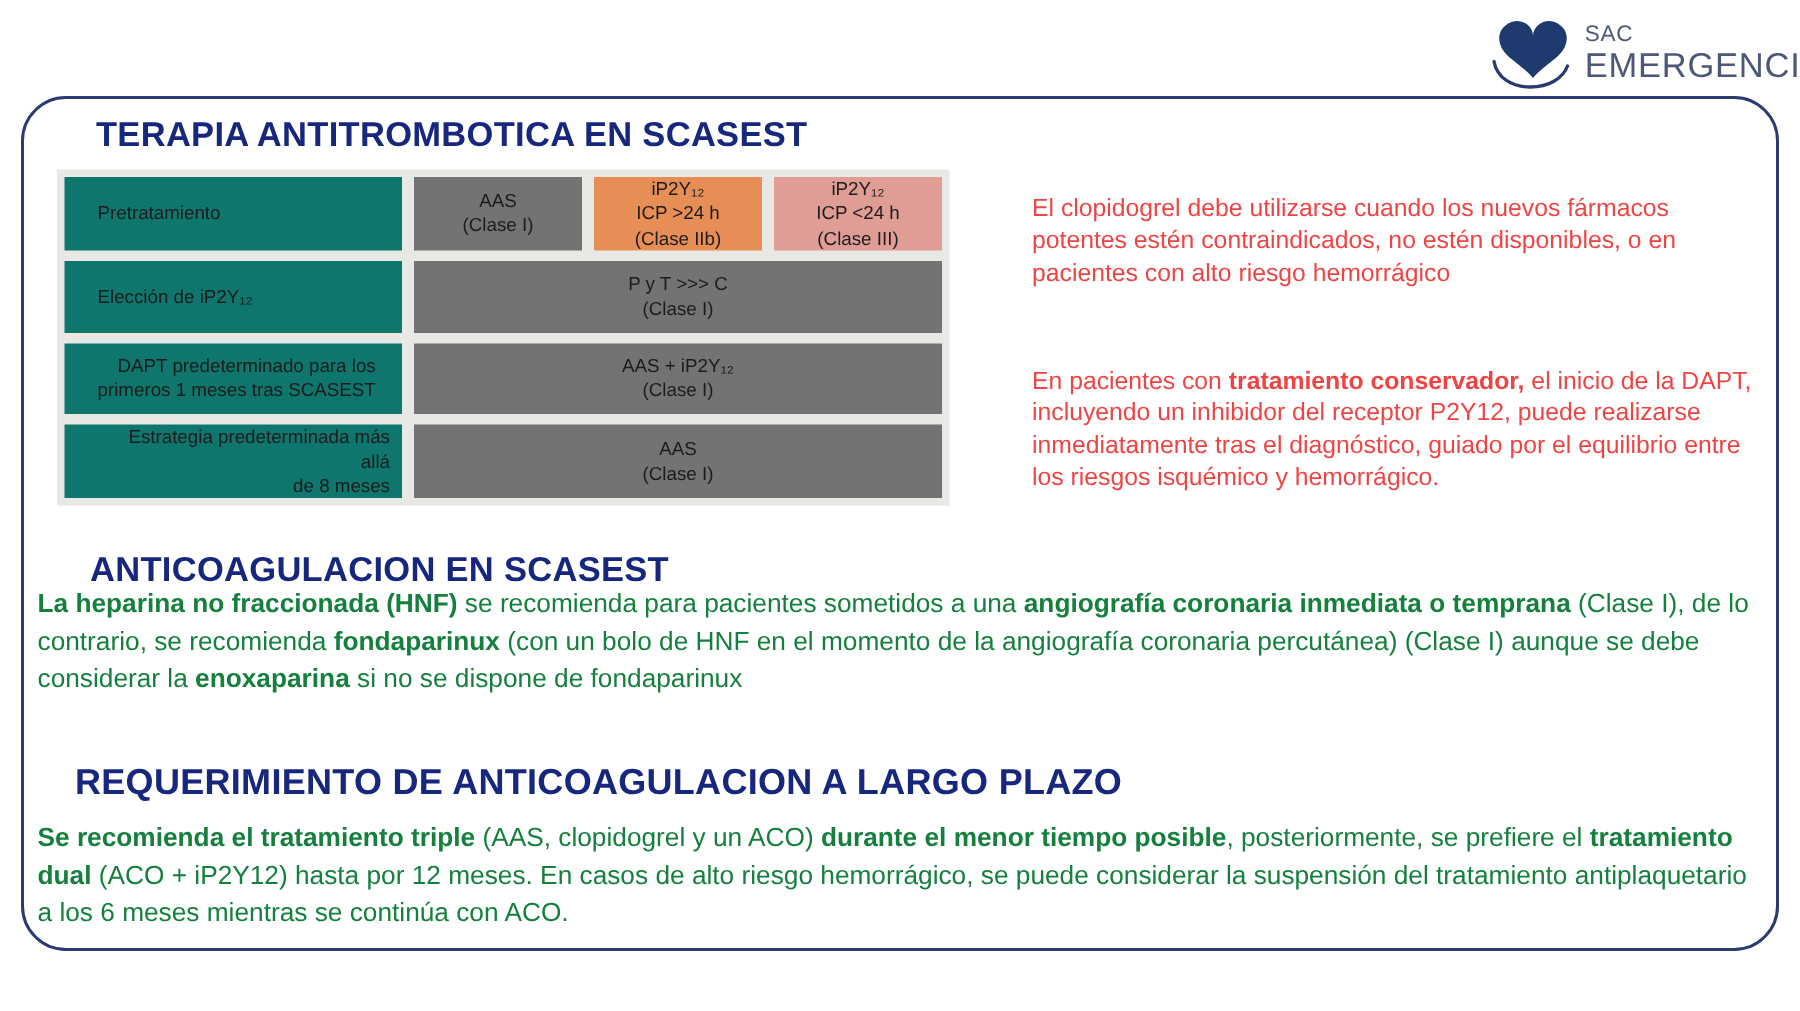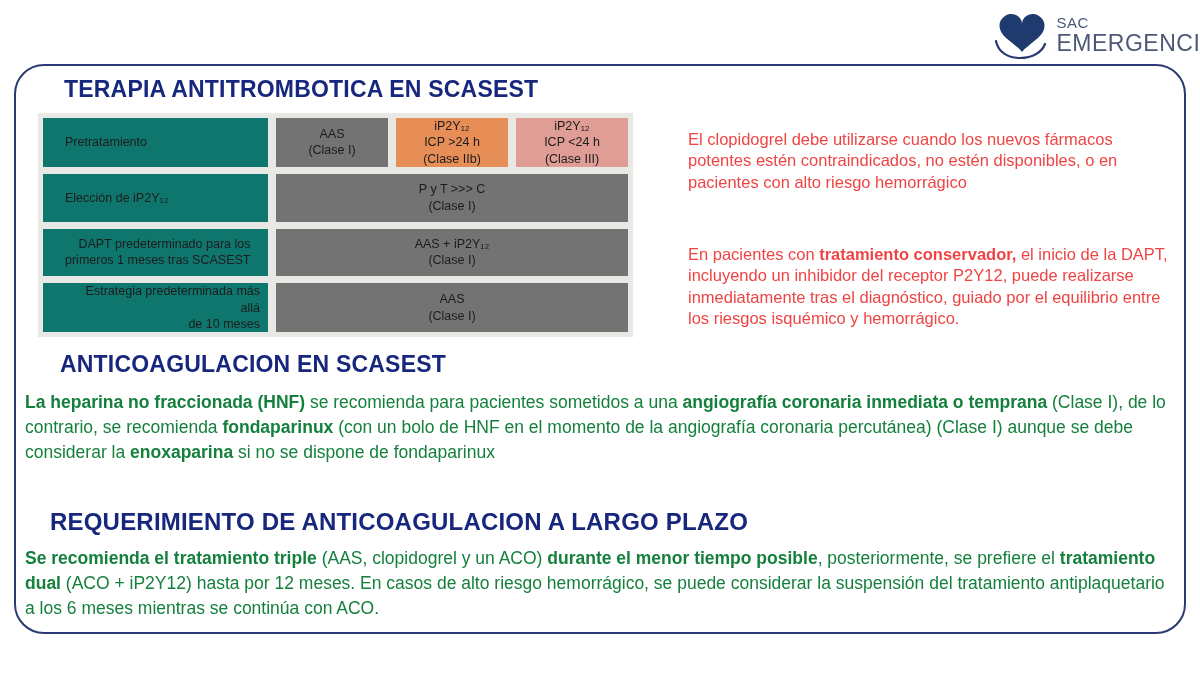--- a/index.html
+++ b/index.html
@@ -14,21 +14,21 @@
   .logo-top{font-size:15px;letter-spacing:.5px;color:#4d5878;}
   .logo-bottom{font-size:23px;letter-spacing:.5px;color:#4d5878;}
   
   .frame{
     position:absolute;left:14px;top:64px;width:1168px;height:566px;
     border:2px solid #2c3a72;border-radius:30px;background:#ffffff;
   }
   
   .h-navy{position:absolute;font-weight:bold;color:#17277d;font-size:23px;letter-spacing:.2px;white-space:nowrap;}
   #title-terapia{left:64px;top:76px;}
-  #title-anticoag{left:60px;top:351px;}
+  #title-anticoag{left:60px;top:366px;}
   #title-largo{left:50px;top:508px;font-size:24px;}
   
   .tbl{
     position:absolute;left:38px;top:113px;width:595px;height:224px;
     background:#e8e8e5;box-sizing:border-box;padding:5px;
     display:flex;flex-direction:column;gap:7px;
   }
   .trow{display:flex;gap:8px;flex:1;}
   .cell{
     display:flex;align-items:center;justify-content:center;text-align:center;
@@ -89,21 +89,21 @@
 (Clase I)</div>
     </div>
     <div class="trow">
       <div class="cell c-label">DAPT predeterminado para los
 primeros 1 meses tras SCASEST</div>
       <div class="cell c-fill c-green">AAS + iP2Y₁₂
 (Clase I)</div>
     </div>
     <div class="trow">
       <div class="cell c-label">Estrategia predeterminada más allá
-de 10 meses</div>
+de 8 meses</div>
       <div class="cell c-fill c-green">AAS
 (Clase I)</div>
     </div>
   </div>
 
   <div class="note" id="note-1"><span>El clopidogrel debe utilizarse cuando los nuevos fármacos potentes estén contraindicados, no estén disponibles, o en pacientes con alto riesgo hemorrágico</span></div>
   <div class="note" id="note-2"><span>En pacientes con </span><span class="b">tratamiento conservador,</span><span> el inicio de la DAPT, incluyendo un inhibidor del receptor P2Y12, puede realizarse inmediatamente tras el diagnóstico, guiado por el equilibrio entre los riesgos isquémico y hemorrágico.</span></div>
 
   <div class="h-navy" id="title-anticoag">ANTICOAGULACION EN SCASEST</div>
   <div class="para" id="para-anticoag"><span class="b">La heparina no fraccionada (HNF)</span><span> se recomienda para pacientes sometidos a una </span><span class="b">angiografía coronaria inmediata o temprana</span><span> (Clase I), de lo contrario, se recomienda </span><span class="b">fondaparinux</span><span> (con un bolo de HNF en el momento de la angiografía coronaria percutánea) (Clase I) aunque se debe considerar la </span><span class="b">enoxaparina</span><span> si no se dispone de fondaparinux</span></div>

